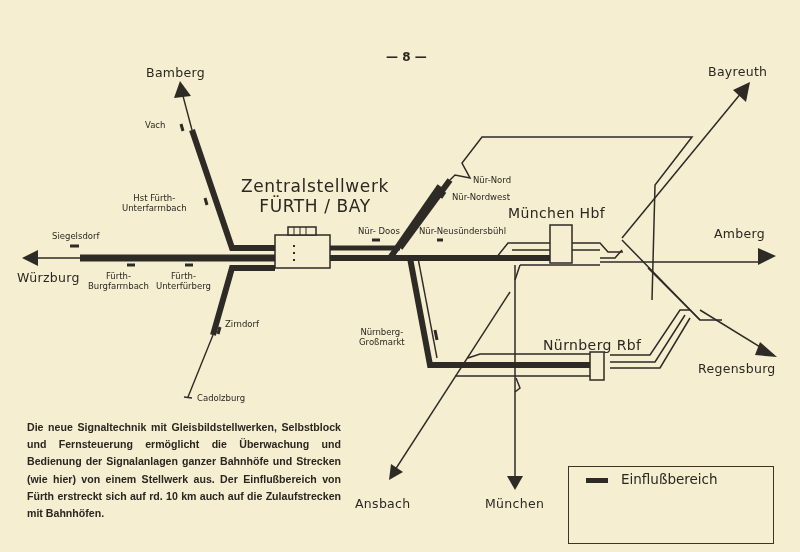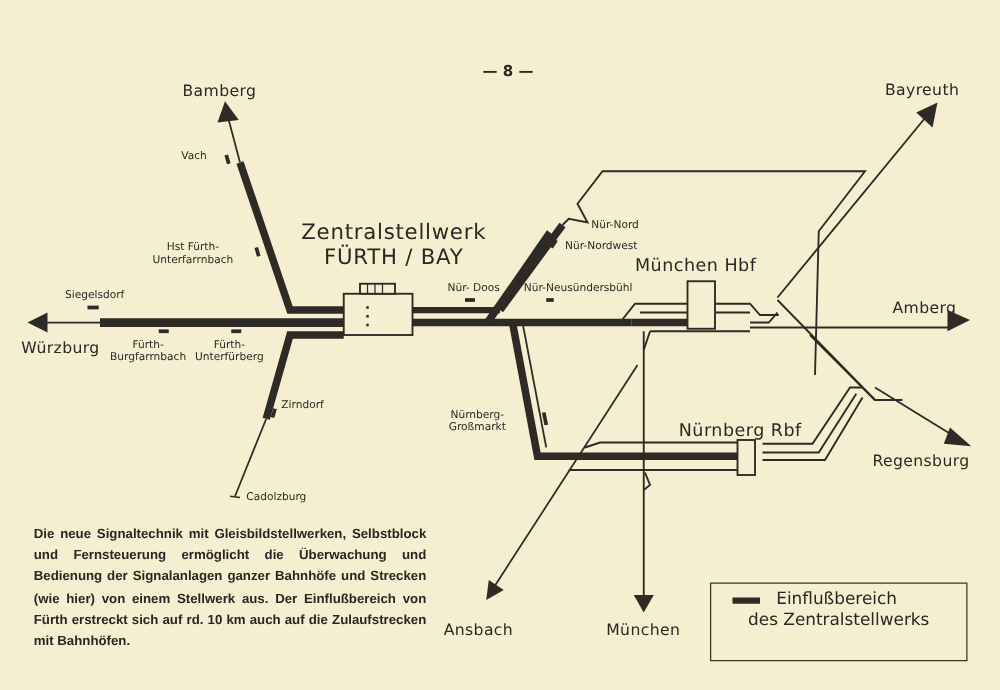--- a/index.html
+++ b/index.html
@@ -19,21 +19,21 @@
   .title1 { font-size: 17px; letter-spacing: 0.6px; text-align: center; }
   .title2 { font-size: 17px; letter-spacing: 0.6px; text-align: center; }
   .pageno { font-size: 12px; font-weight: bold; }
   .body-text {
     position: absolute; left: 27px; top: 419px; width: 314px;
     font-family: "Liberation Sans", sans-serif; font-weight: bold;
     font-size: 10.6px; line-height: 17.2px; text-align: justify; text-align-last: left;
     color: #2a2520;
   }
   .legend {
-    position: absolute; left: 568px; top: 466px; width: 206px; height: 63px;
+    position: absolute; left: 568px; top: 466px; width: 206px; height: 78px;
     border: 1.3px solid #3a342d; box-sizing: border-box;
   }
   .legend .swatch { position: absolute; left: 17px; top: 11px; width: 22px; height: 5px; background: #2e2a26; }
   .legend .l1 { position: absolute; left: 52px; top: 4px; font-size: 13.5px; }
   .legend .l2 { position: absolute; left: 0; width: 100%; text-align: center; top: 21px; font-size: 13.5px; }
   .legend .l3 { position: absolute; left: 0; width: 100%; text-align: center; top: 39px; font-size: 13.5px; }
 </style>
 </head>
 <body>
 
@@ -158,21 +158,21 @@
   </svg>
 
   <div class="lbl pageno" style="left:386px;top:50px;">— 8 —</div>
 
   <div class="lbl title1" style="left:220px;top:176px;width:190px;">Zentralstellwerk</div>
   <div class="lbl title2" style="left:220px;top:196px;width:190px;">FÜRTH / BAY</div>
 
   <div class="lbl city" style="left:146px;top:65px;">Bamberg</div>
   <div class="lbl city" style="left:17px;top:270px;">Würzburg</div>
   <div class="lbl city" style="left:708px;top:64px;">Bayreuth</div>
-  <div class="lbl city" style="left:714px;top:238px;">Amberg</div>
+  <div class="lbl city" style="left:714px;top:226px;">Amberg</div>
   <div class="lbl city" style="left:698px;top:361px;">Regensburg</div>
   <div class="lbl city" style="left:355px;top:496px;">Ansbach</div>
   <div class="lbl city" style="left:485px;top:496px;">München</div>
 
   <div class="lbl sm" style="left:145px;top:120px;">Vach</div>
   <div class="lbl sm" style="left:122px;top:193px;white-space:pre-line;">Hst Fürth-
 Unterfarrnbach</div>
   <div class="lbl sm" style="left:52px;top:231px;">Siegelsdorf</div>
   <div class="lbl sm" style="left:88px;top:271px;white-space:pre-line;">Fürth-
 Burgfarrnbach</div>
@@ -187,15 +187,14 @@
   <div class="lbl stn-big" style="left:508px;top:205px;">München Hbf</div>
   <div class="lbl stn-big" style="left:543px;top:337px;">Nürnberg Rbf</div>
   <div class="lbl sm" style="left:359px;top:327px;white-space:pre-line;">Nürnberg-
 Großmarkt</div>
 
   <div class="body-text">Die neue Signaltechnik mit Gleisbildstellwerken, Selbstblock und Fernsteuerung ermöglicht die Überwachung und Bedienung der Signalanlagen ganzer Bahnhöfe und Strecken (wie hier) von einem Stellwerk aus. Der Einflußbereich von Fürth erstreckt sich auf rd. 10 km auch auf die Zulaufstrecken mit Bahnhöfen.</div>
 
   <div class="legend">
     <div class="swatch"></div>
     <div class="l1">Einflußbereich</div>
-    <div class="l2">des Zentralstellwerks</div>
   </div>
 </div>
 
 </body></html>

